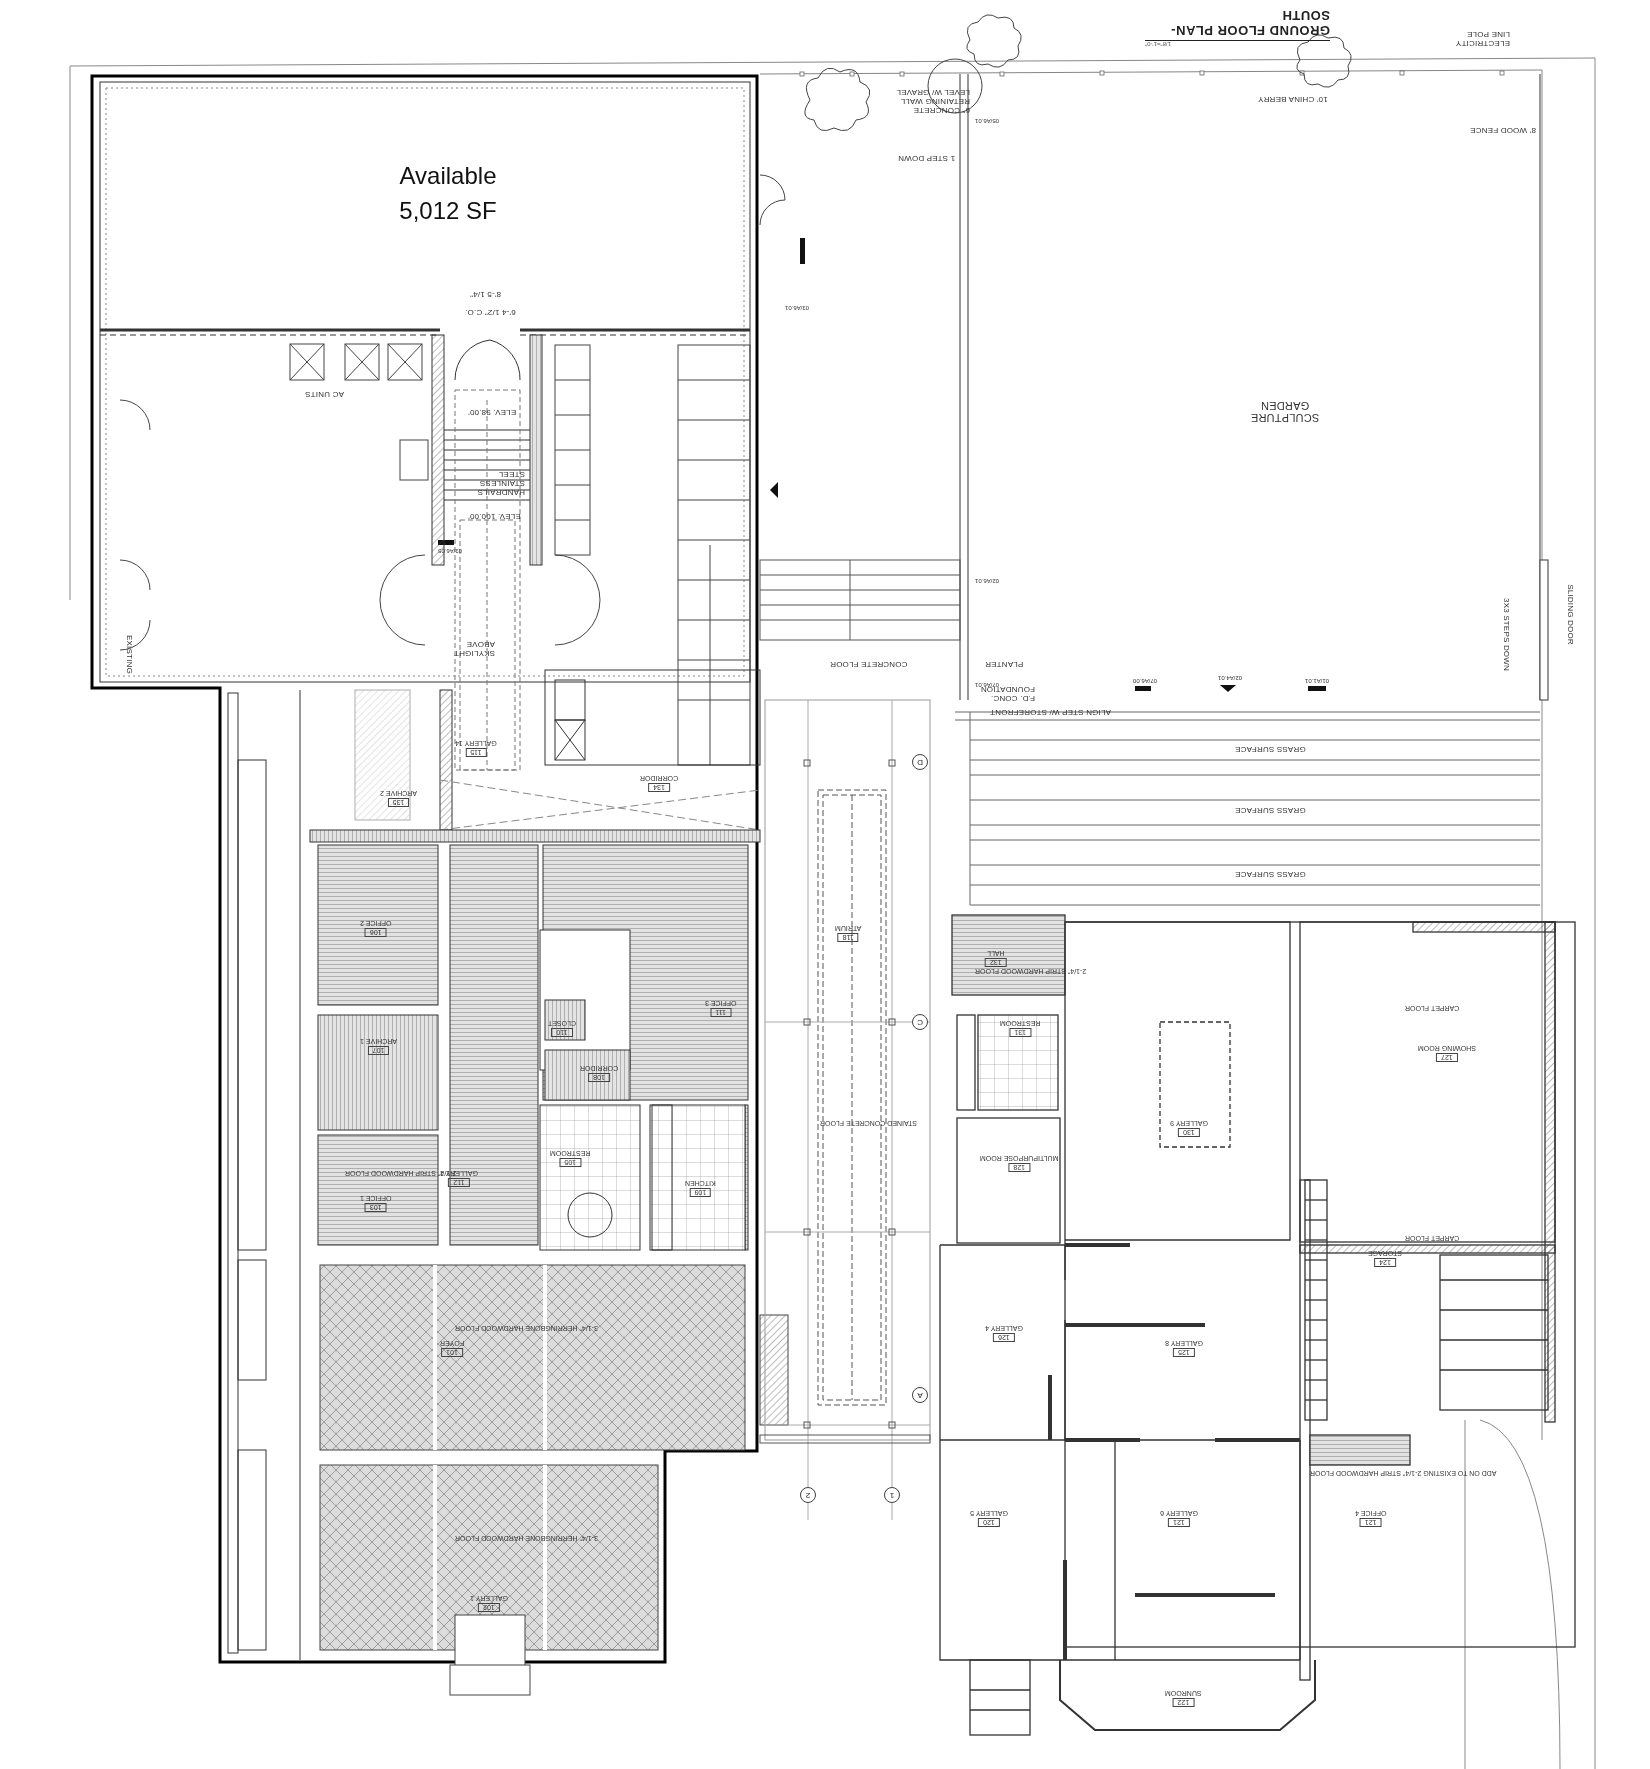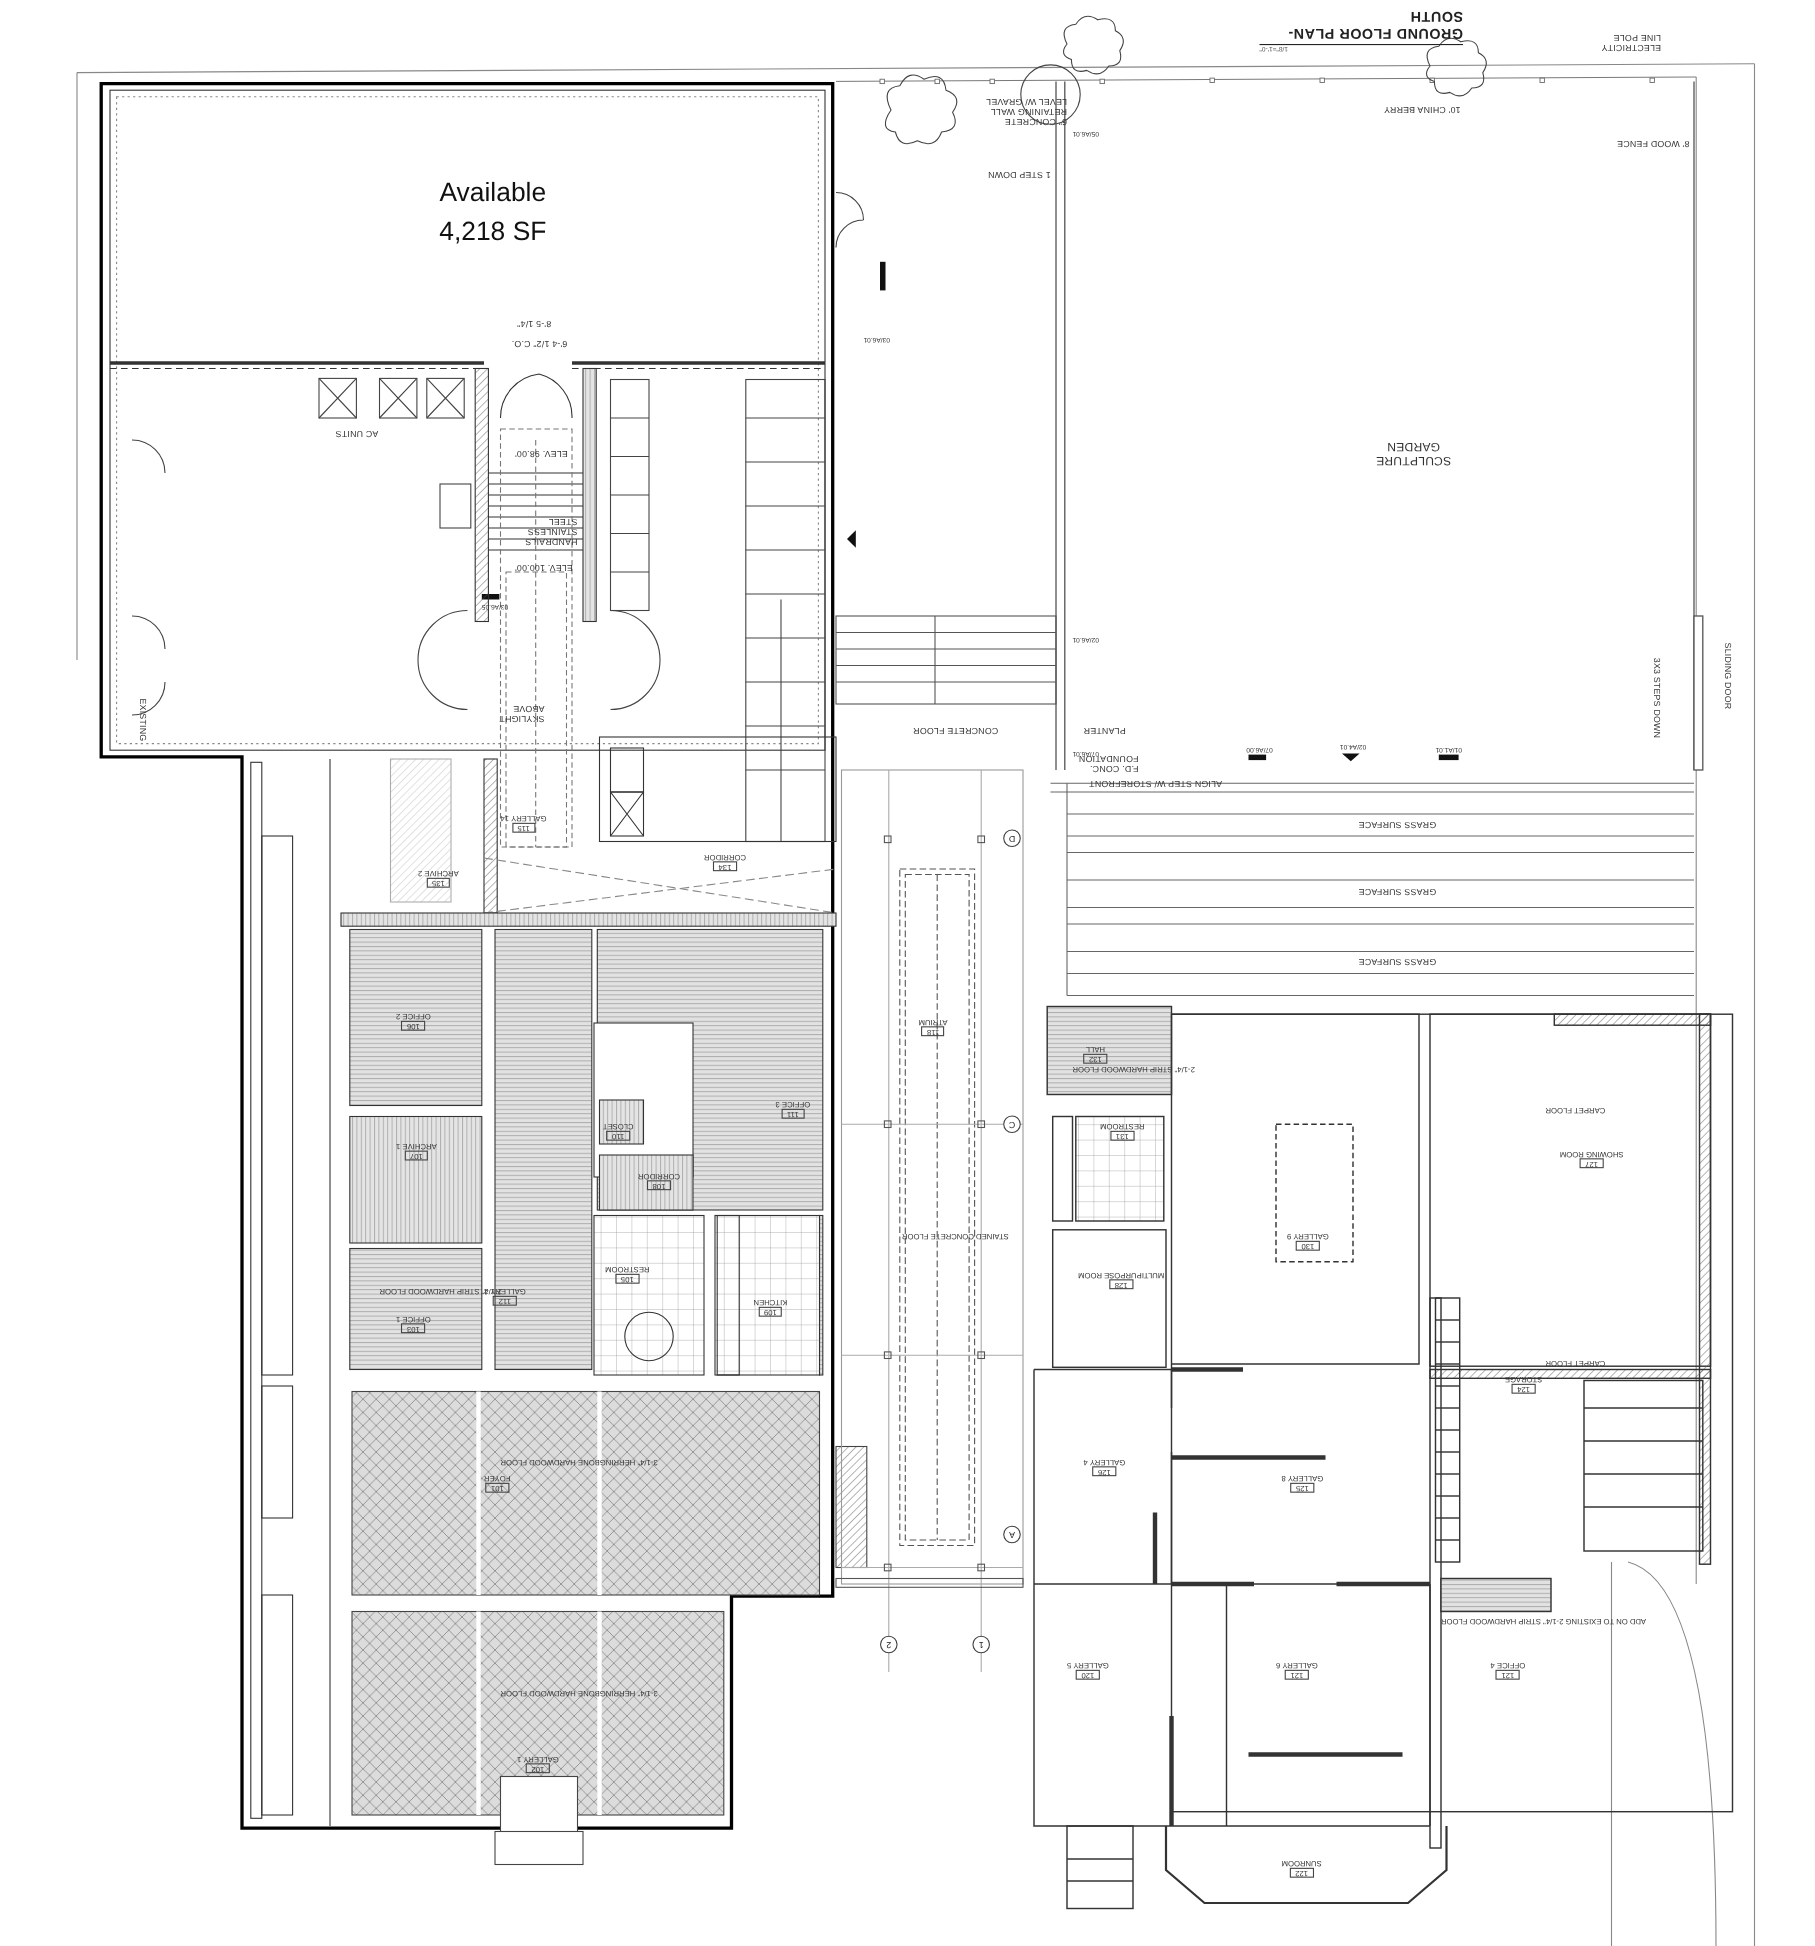--- a/index.html
+++ b/index.html
@@ -309,21 +309,21 @@
   </g>
 </svg>
 
 <div class="title-block">
   <div class="s">1/8"=1'-0"</div>
   <div class="t">GROUND FLOOR PLAN-SOUTH</div>
 </div>
 
 <div class="avail">
   <div>Available</div>
-  <div>4,218 SF</div>
+  <div>5,012 SF</div>
 </div>
 
 <div class="lbl" style="left:1440px;top:30px;width:70px;white-space:normal;text-align:left;">ELECTRICITY LINE POLE</div>
 <div class="lbl" style="left:1258px;top:95px;">10' CHINA BERRY</div>
 <div class="lbl" style="left:1470px;top:126px;">8' WOOD FENCE</div>
 <div class="lbl" style="left:880px;top:88px;width:90px;white-space:normal;">6" CONCRETE RETAINING WALL LEVEL W/ GRAVEL</div>
 <div class="lbl" style="left:898px;top:154px;">1 STEP DOWN</div>
 <div class="lbl big" style="left:1250px;top:400px;width:70px;white-space:normal;text-align:center;">SCULPTURE GARDEN</div>
 <div class="lbl" style="left:1540px;top:610px;transform:rotate(90deg);">SLIDING DOOR</div>
 <div class="lbl" style="left:1470px;top:630px;transform:rotate(90deg);">3X3 STEPS DOWN</div>

